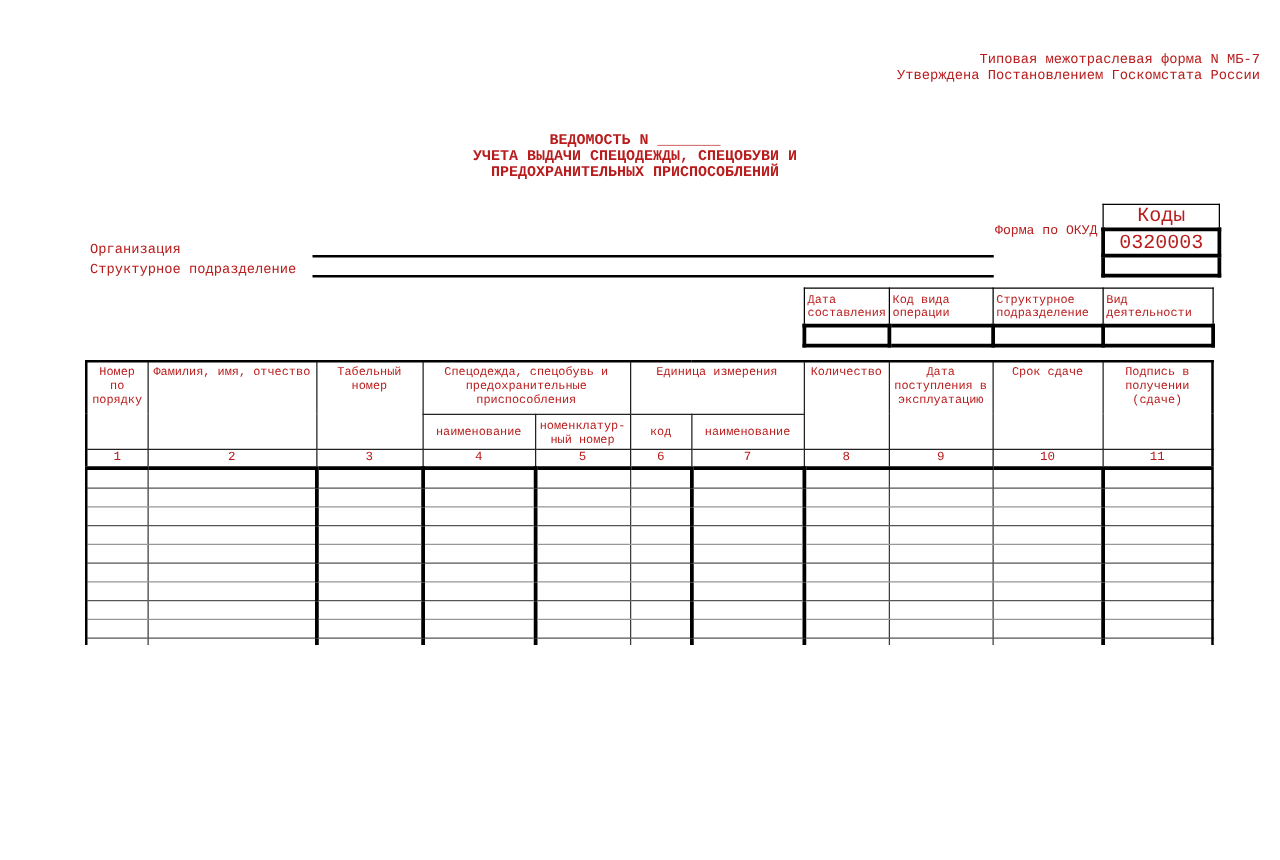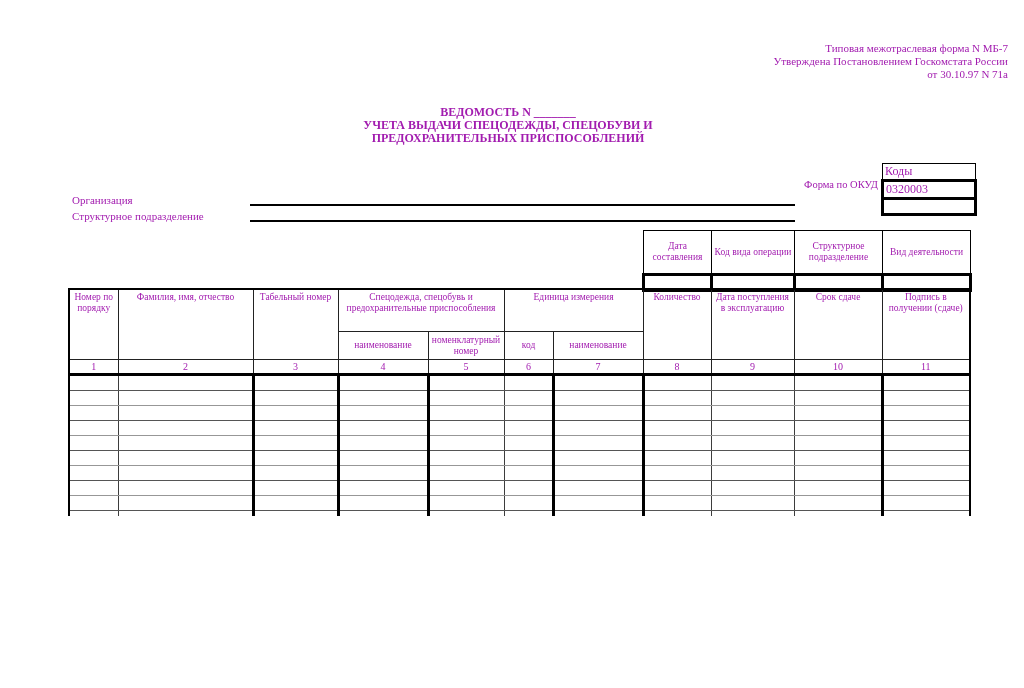--- a/index.html
+++ b/index.html
@@ -1,47 +1,47 @@
 <!DOCTYPE html>
 <html><head>
 <meta charset="utf-8">
 <style>
   html, body { margin:0; padding:0; background:#ffffff; }
   .page {
     position:relative; width:1024px; height:516px; overflow:hidden;
-    background:#ffffff; color:#a21caf;
-    font-family:Liberation Serif, serif;
+    background:#ffffff; color:#b91c1c;
+    font-family:Liberation Mono, monospace;
   }
 
   
   .form-ref { position:absolute; top:42px; right:16px; text-align:right; font-size:11px; line-height:13px; }
   .form-ref .approval { }
 
   
   .title-block { position:absolute; top:106px; left:0; width:1000px; text-align:center;
                  font-weight:bold; font-size:12px; line-height:13px;padding-left:8px; }
 
   
   .codes { position:absolute; top:163px; left:600px; display:flex; }
   .codes-labels { width:278px; text-align:right; font-size:10.5px; line-height:14px; padding:15px 3px 0 0; }
   .codes-table { border-collapse:collapse; table-layout:fixed; }
-  .codes-table td { width:86px; height:13px; padding:0 2px; font-size:12px; }
+  .codes-table td { width:86px; height:13px; padding:0 2px; text-align:center; font-size:16px; }
   .codes-table .c-head { border:1px solid #000; }
   .codes-table .c-val  { border:3px solid #000; }
 
   
   .org { position:absolute; top:190px; left:72px; font-size:11px; }
   .org-row { display:flex; height:16px; align-items:flex-end; }
   .org-label { width:178px; }
   .org-line { width:545px; border-bottom:2px solid #000; height:14px; }
 
   
   .info { position:absolute; top:230px; left:642px; border-collapse:collapse; table-layout:fixed; }
   .info th { border:1px solid #000; font-weight:normal; font-size:9.5px; line-height:11px;
-             padding:8px 2px; height:26px; vertical-align:middle; text-align:center; }
+             padding:1px 2px; height:26px; vertical-align:middle; text-align:left; }
   .info td { border:3px solid #000; height:13px; padding:0; }
 
   
   .main { position:absolute; top:288px; left:68px; width:901px;
           border-collapse:collapse; table-layout:fixed; border:2px solid #000; }
   .main th { border:1px solid #222; font-weight:normal; font-size:9.5px; line-height:11px;
              padding:2px 2px 1px 2px; text-align:center; }
   .main .trA { height:42px; }
   .main .trA th { vertical-align:top;margin-left:13px; }
   .main .trB { height:28px; }
@@ -63,21 +63,20 @@
 </style>
 </head>
 <body>
 
 <div class="page">
 
   <div class="form-ref">
     <div>Типовая межотраслевая форма N МБ-7</div>
     <div class="approval">
       <div>Утверждена Постановлением Госкомстата России</div>
-      <div>от 30.10.97 N 71а</div>
     </div>
   </div>
 
   <div class="title-block">
     <div>ВЕДОМОСТЬ N _______</div>
     <div>УЧЕТА ВЫДАЧИ СПЕЦОДЕЖДЫ, СПЕЦОБУВИ И</div>
     <div>ПРЕДОХРАНИТЕЛЬНЫХ ПРИСПОСОБЛЕНИЙ</div>
   </div>
 
   <div class="codes">

